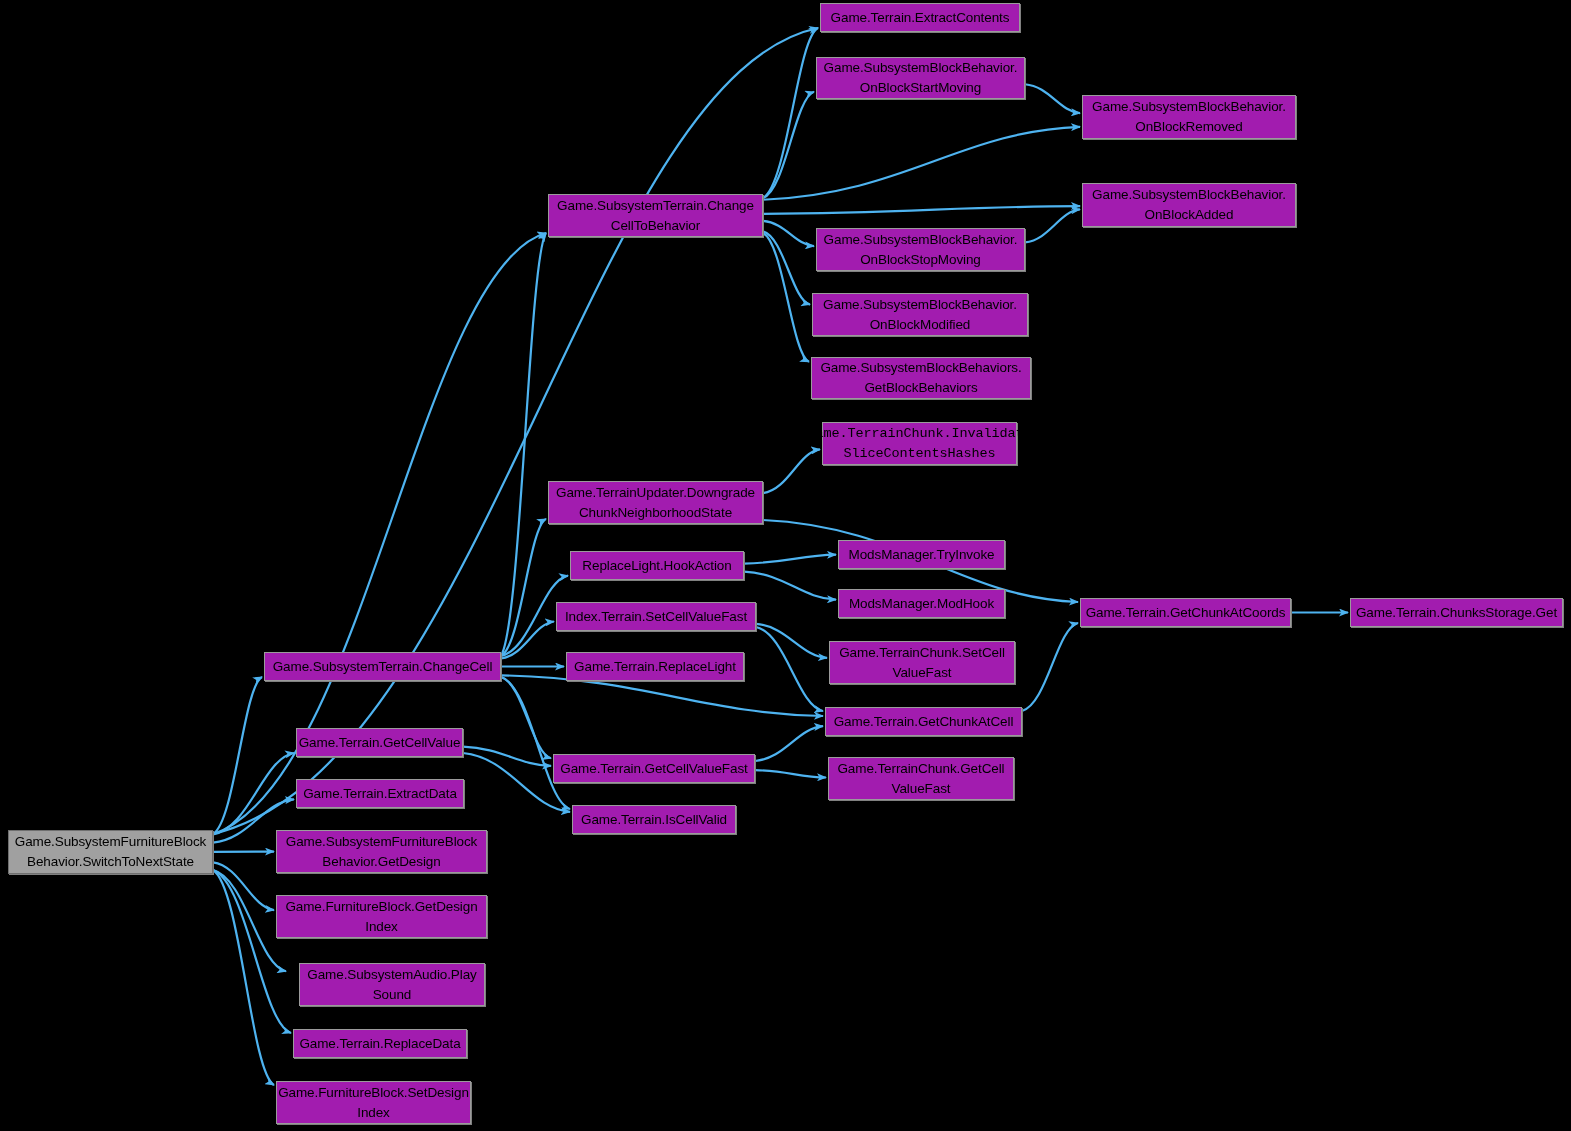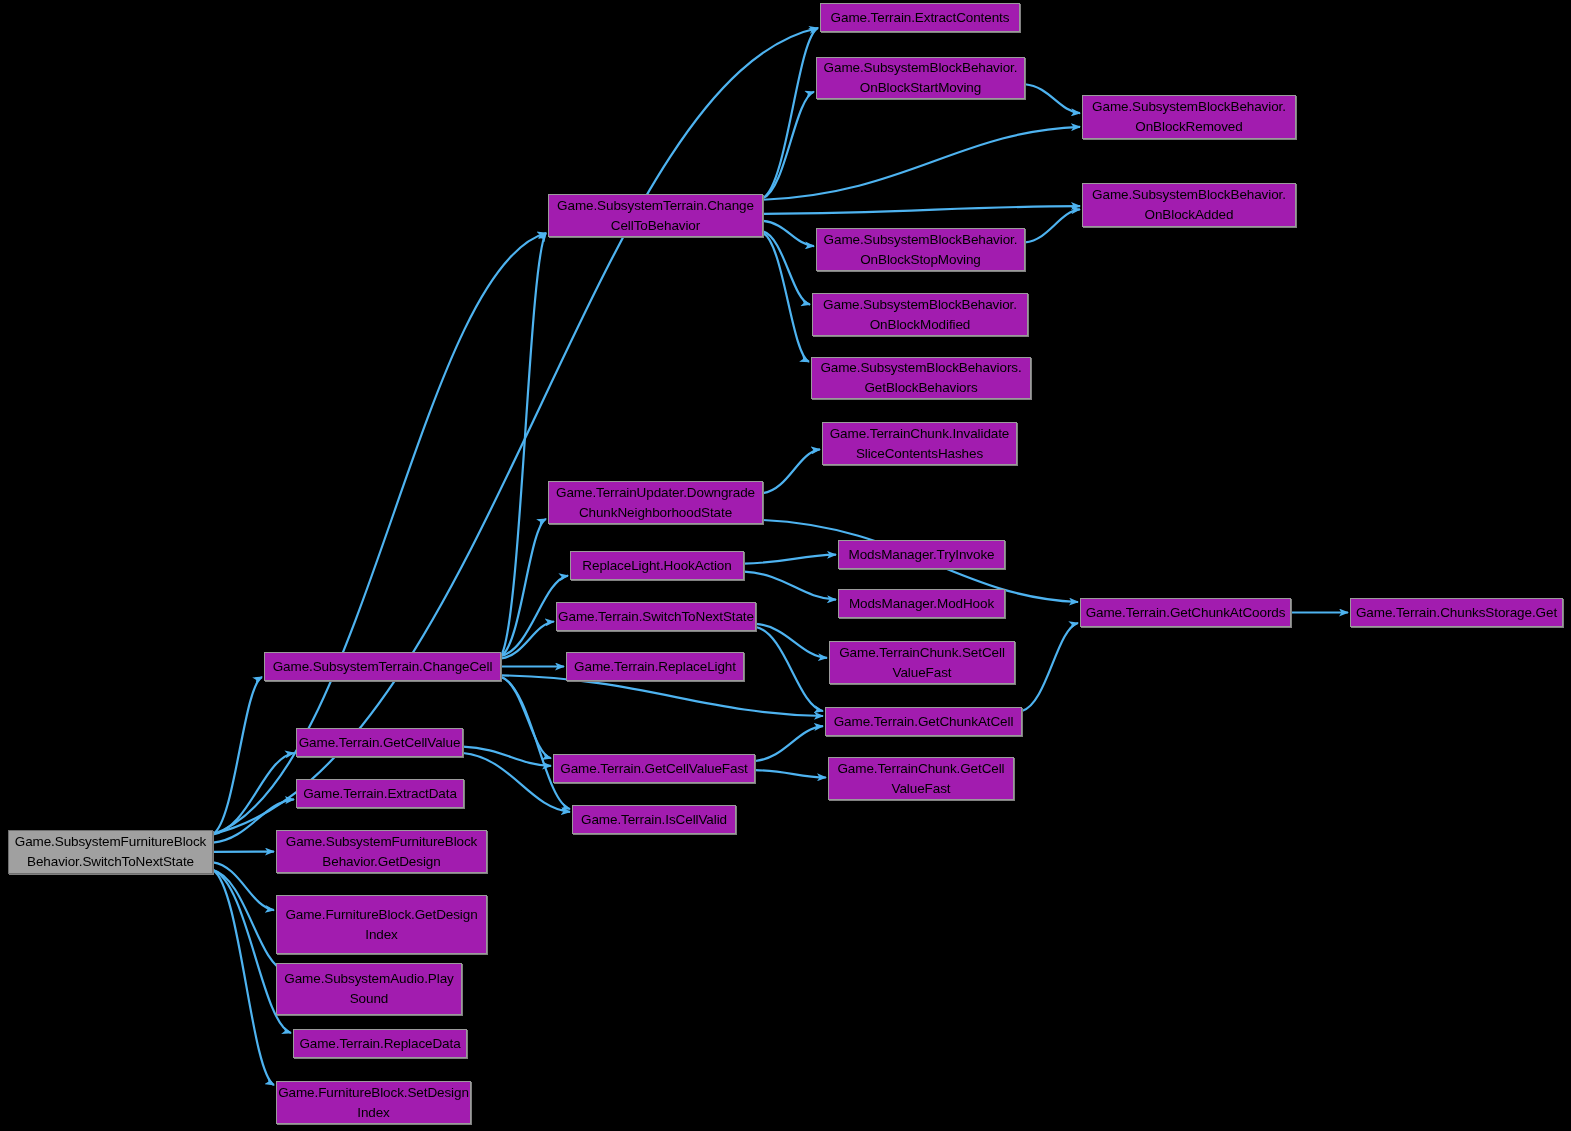--- a/index.html
+++ b/index.html
@@ -112,44 +112,44 @@
       <div class="node" style="left: 1082px; top: 183px; width: 214px; height: 44px;"><span>Game.SubsystemBlockBehavior.
 OnBlockAdded</span></div>
       <div class="node" style="left: 548px; top: 194px; width: 215px; height: 43px;"><span>Game.SubsystemTerrain.Change
 CellToBehavior</span></div>
       <div class="node" style="left: 816px; top: 228px; width: 209px; height: 43px;"><span>Game.SubsystemBlockBehavior.
 OnBlockStopMoving</span></div>
       <div class="node" style="left: 812px; top: 293px; width: 216px; height: 43px;"><span>Game.SubsystemBlockBehavior.
 OnBlockModified</span></div>
       <div class="node" style="left: 811px; top: 357px; width: 220px; height: 42px;"><span>Game.SubsystemBlockBehaviors.
 GetBlockBehaviors</span></div>
-      <div class="node" style="left: 822px; top: 422px; width: 195px; height: 43px;"><span>Game.TerrainChunk.Invalidate
+      <div class="node" style="left: 822px; top: 422px; width: 195px; height: 43px; font-family: Liberation Mono, monospace;"><span>Game.TerrainChunk.Invalidate
 SliceContentsHashes</span></div>
       <div class="node" style="left: 548px; top: 481px; width: 215px; height: 43px;"><span>Game.TerrainUpdater.Downgrade
 ChunkNeighborhoodState</span></div>
       <div class="node" style="left: 838px; top: 540px; width: 167px; height: 29px;"><span>ModsManager.TryInvoke</span></div>
       <div class="node" style="left: 570px; top: 551px; width: 174px; height: 29px;"><span>ReplaceLight.HookAction</span></div>
       <div class="node" style="left: 838px; top: 589px; width: 167px; height: 29px;"><span>ModsManager.ModHook</span></div>
-      <div class="node" style="left: 556px; top: 602px; width: 200px; height: 29px;"><span>Game.Terrain.SwitchToNextState</span></div>
+      <div class="node" style="left: 556px; top: 602px; width: 200px; height: 29px;"><span>Index.Terrain.SetCellValueFast</span></div>
       <div class="node" style="left: 1080px; top: 598px; width: 211px; height: 29px;"><span>Game.Terrain.GetChunkAtCoords</span></div>
       <div class="node" style="left: 1350px; top: 598px; width: 213px; height: 29px;"><span>Game.Terrain.ChunksStorage.Get</span></div>
       <div class="node" style="left: 829px; top: 641px; width: 186px; height: 43px;"><span>Game.TerrainChunk.SetCell
 ValueFast</span></div>
       <div class="node" style="left: 264px; top: 652px; width: 237px; height: 29px;"><span>Game.SubsystemTerrain.ChangeCell</span></div>
       <div class="node" style="left: 566px; top: 652px; width: 178px; height: 29px;"><span>Game.Terrain.ReplaceLight</span></div>
       <div class="node" style="left: 825px; top: 707px; width: 197px; height: 29px;"><span>Game.Terrain.GetChunkAtCell</span></div>
       <div class="node" style="left: 296px; top: 728px; width: 167px; height: 29px;"><span>Game.Terrain.GetCellValue</span></div>
       <div class="node" style="left: 553px; top: 754px; width: 202px; height: 29px;"><span>Game.Terrain.GetCellValueFast</span></div>
       <div class="node" style="left: 828px; top: 757px; width: 186px; height: 43px;"><span>Game.TerrainChunk.GetCell
 ValueFast</span></div>
       <div class="node" style="left: 296px; top: 779px; width: 168px; height: 29px;"><span>Game.Terrain.ExtractData</span></div>
       <div class="node" style="left: 572px; top: 805px; width: 164px; height: 29px;"><span>Game.Terrain.IsCellValid</span></div>
       <div class="node" style="left: 276px; top: 830px; width: 211px; height: 43px;"><span>Game.SubsystemFurnitureBlock
 Behavior.GetDesign</span></div>
-      <div class="node" style="left: 276px; top: 895px; width: 211px; height: 59px;"><span>Game.FurnitureBlock.GetDesign
+      <div class="node" style="left: 276px; top: 895px; width: 211px; height: 43px;"><span>Game.FurnitureBlock.GetDesign
 Index</span></div>
-      <div class="node" style="left: 276px; top: 963px; width: 186px; height: 52px; justify-content: center;"><span>Game.SubsystemAudio.Play
+      <div class="node" style="left: 299px; top: 963px; width: 186px; height: 43px; justify-content: center;"><span>Game.SubsystemAudio.Play
 Sound</span></div>
       <div class="node" style="left: 293px; top: 1029px; width: 174px; height: 29px;"><span>Game.Terrain.ReplaceData</span></div>
       <div class="node" style="left: 276px; top: 1081px; width: 195px; height: 43px;"><span>Game.FurnitureBlock.SetDesign
 Index</span></div>
     </div>
 </div>
 
 </body></html>

